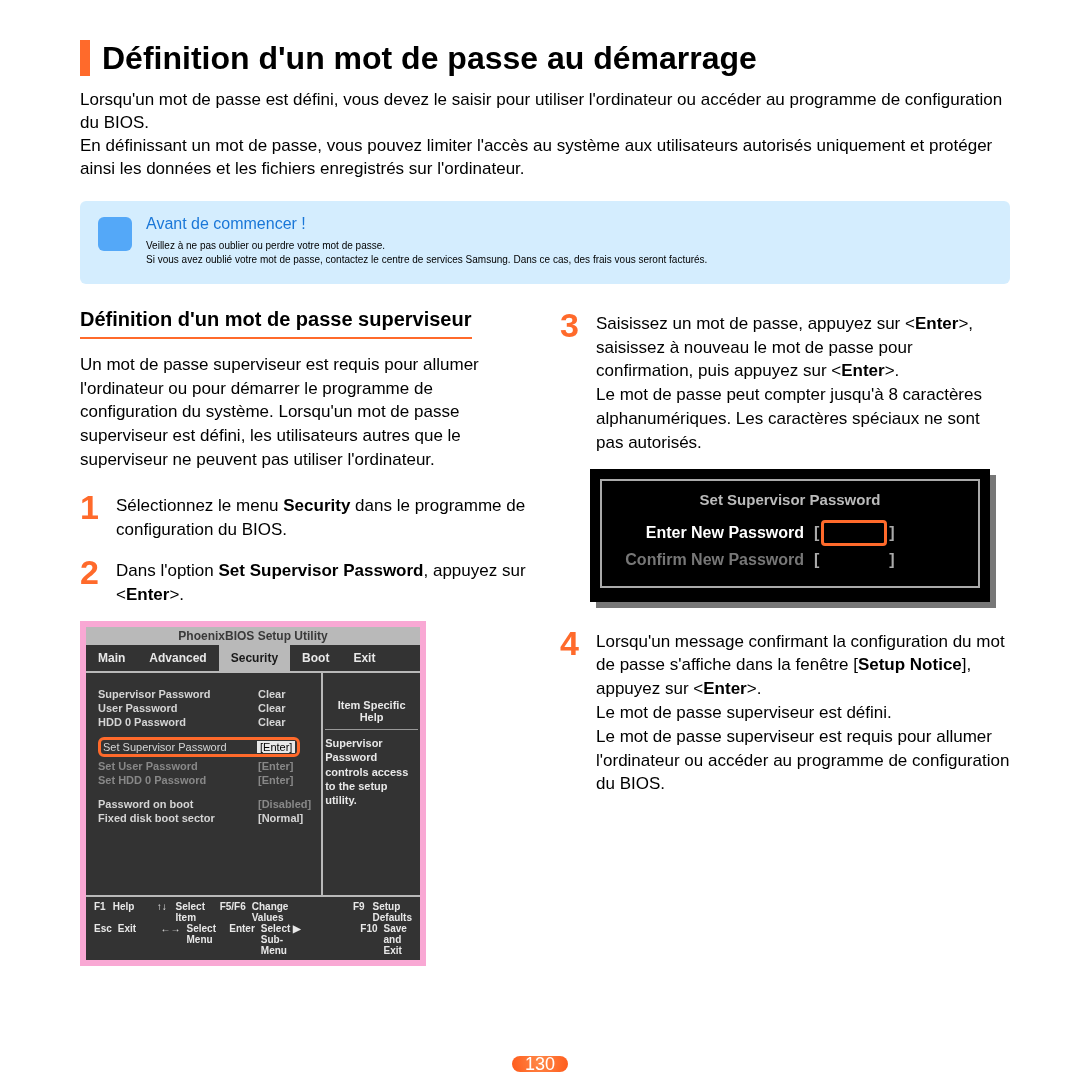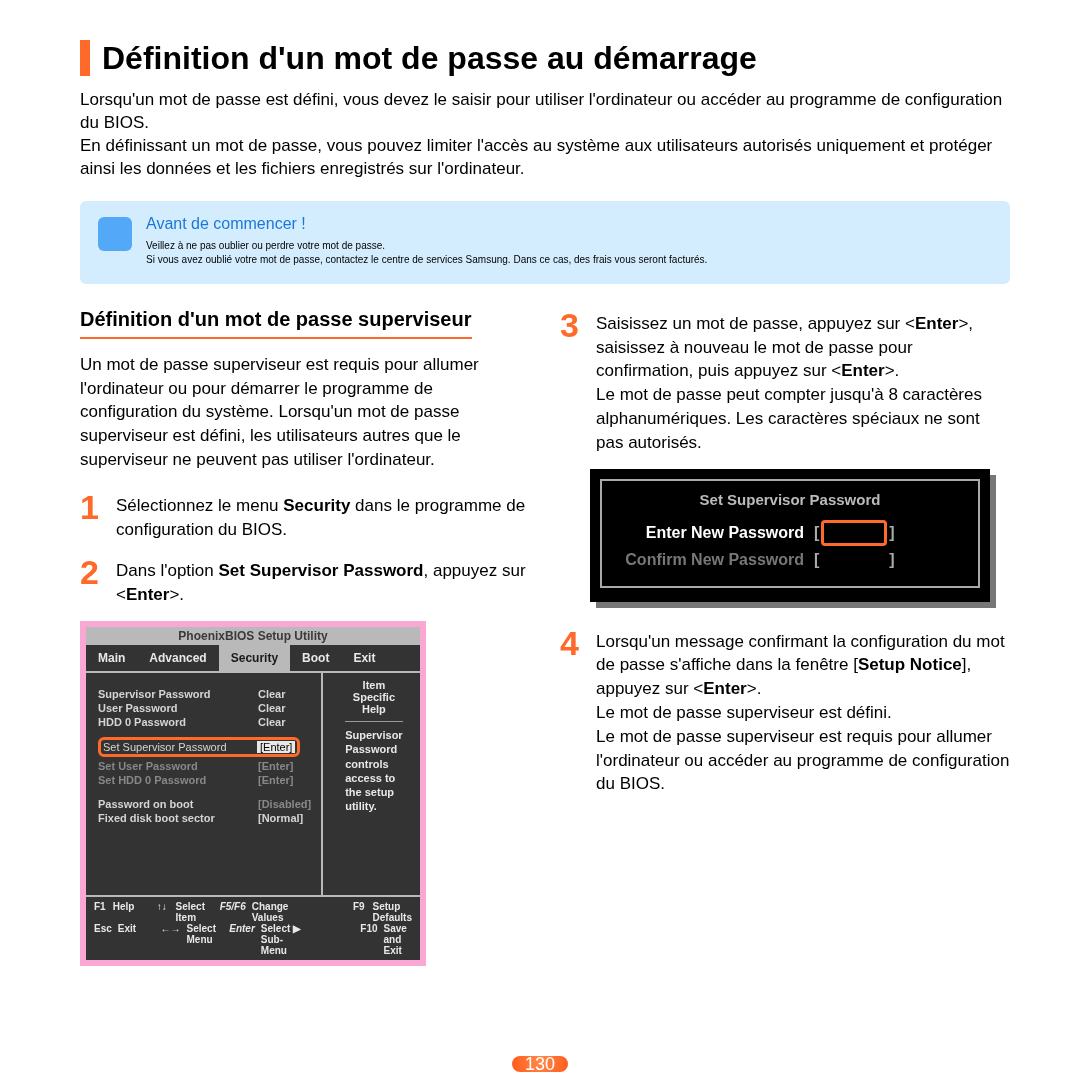--- a/index.html
+++ b/index.html
@@ -33,34 +33,34 @@
 
   
   .bios-outer { background:#f9a8d4; padding:6px; width:346px; }
   .bios { background:#333; color:#d5d5d5; font-family: Arial, sans-serif; font-size:11px; }
   .bios-title { text-align:center; color:#3a3a3a; background:#b9b9b9; font-weight:bold; font-size:12px; padding:2px 0;}
   .bios-menu { display:flex; background:#333; color:#e8e8e8; font-weight:bold; }
   .bios-menu div { padding:6px 12px; font-size:12px;}
   .bios-menu .active { background:#b9b9b9; color:#1a1a1a; }
   .bios-body { display:flex; border-top:2px solid #b9b9b9;}
   .bios-left { flex:1; padding:14px 10px 70px 12px; border-right:2px solid #b9b9b9;}
-  .bios-right { width:150px; padding:4px 22px;}
+  .bios-right { width:150px; padding:4px 2px;margin-top:20px;}
   .bios-right-title { background:#333; color:#e8e8e8; font-weight:bold; font-size:11px; padding:2px 0 6px 0; text-align:center; border-bottom:1px solid #999;}
   .bios-right-text { font-size:11px; font-weight:bold; color:#e8e8e8; padding-top:6px; line-height:1.3;}
   .bios-row { display:flex; font-weight:bold; font-size:11px; padding:1px 0;}
   .bios-row .k { width:160px;}
   .bios-row .v { }
   .bios-hl { border:3px solid #ff6a2b; border-radius:6px; display:inline-flex; padding:1px 2px; margin:2px 0;}
   .bios-hl .k { width:154px;}
   .bios-hl .vbox { background:#e8e8e8; color:#000; padding:0 3px;}
   .dim { color:#888;}
   .bios-footer { background:#333; border-top:2px solid #b9b9b9; padding:4px 8px; font-size:10px; font-weight:bold; color:#e8e8e8;}
   .bios-footer div { display:flex; gap:6px;}
   .bios-footer span { display:inline-block;}
-  .fk { width:28px;} .fl { width:84px;} .fk2{width:40px;font-style:italic;} .fl2{width:104px;} .fk3{width:30px;margin-left:48px;}
+  .fk { width:28px;} .fl { width:84px;} .fk2{width:40px;} .fl2{width:104px;} .fk3{width:30px;margin-left:48px;}
 
   
   .pw-outer { background:#000; padding:10px 10px 14px 10px; width:400px; margin:14px 0 24px 30px; box-shadow:6px 6px 0 #777;}
   .pw-inner { border:2px solid #aaa; padding:10px 12px 14px 12px;}
   .pw-title { color:#bbb; font-weight:bold; font-size:15px; text-align:center; margin-bottom:10px;}
   .pw-row { display:flex; align-items:center; gap:10px; font-weight:bold; font-size:16px; padding:2px 0;}
   .pw-row.active { color:#fff;}
   .pw-row.dim { color:#777;}
   .pw-label { width:190px; text-align:right;}
   .pw-field-wrap { display:flex; align-items:center; gap:2px;}

